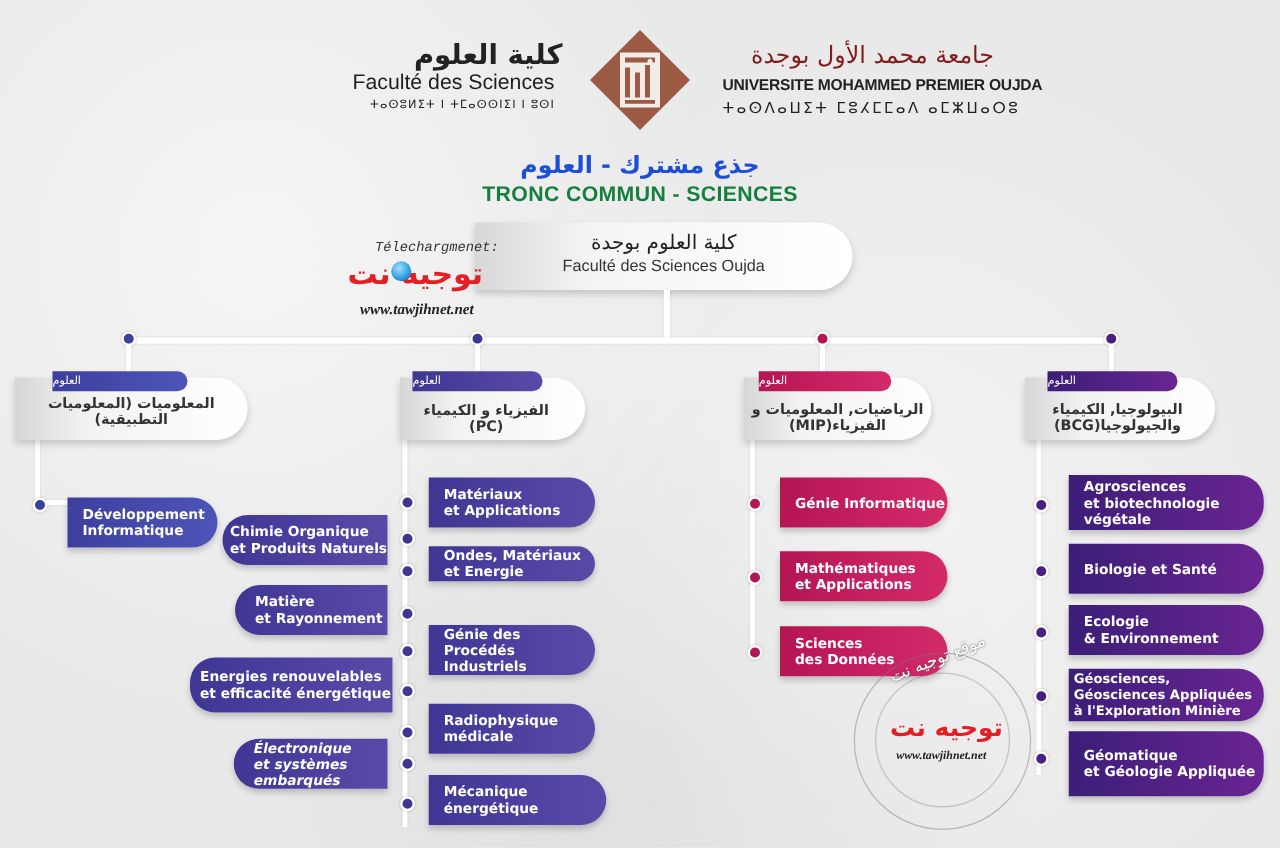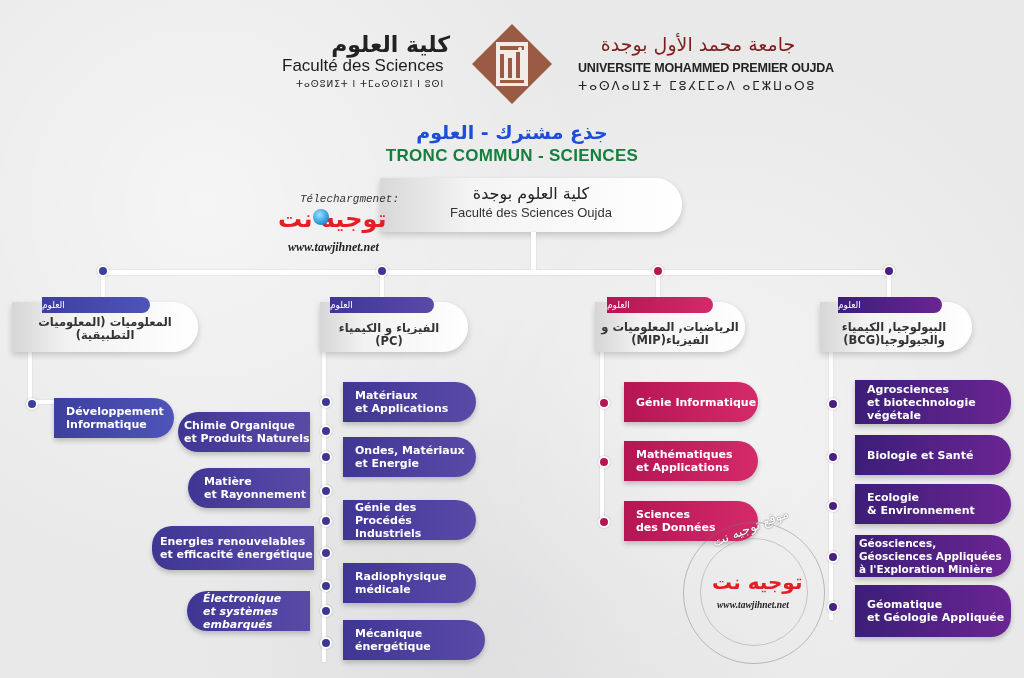--- a/index.html
+++ b/index.html
@@ -167,21 +167,21 @@
 <div class="abs box l violet" style="left:187px;top:591px;width:123px;height:40px;padding-left:16px;font-style:italic;">
   <span>Électronique
 et systèmes
 embarqués</span>
 </div>
 
 <div class="abs box r violet" style="left:343px;top:382px;width:133px;height:40px;">
   <span>Matériaux
 et Applications</span>
 </div>
-<div class="abs box r violet" style="left:343px;top:437px;width:133px;height:40px;">
+<div class="abs box r violet" style="left:343px;top:437px;width:133px;height:28px;">
   <span>Ondes, Matériaux
 et Energie</span>
 </div>
 <div class="abs box r violet" style="left:343px;top:500px;width:133px;height:40px;">
   <span>Génie des Procédés
 Industriels</span>
 </div>
 <div class="abs box r violet" style="left:343px;top:563px;width:133px;height:40px;">
   <span>Radiophysique
 médicale</span>

